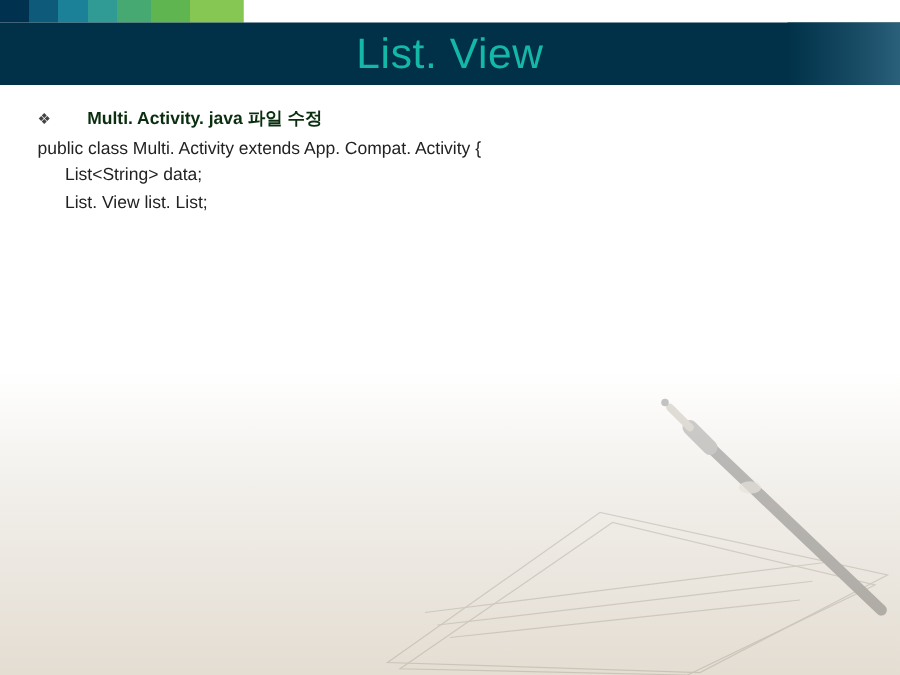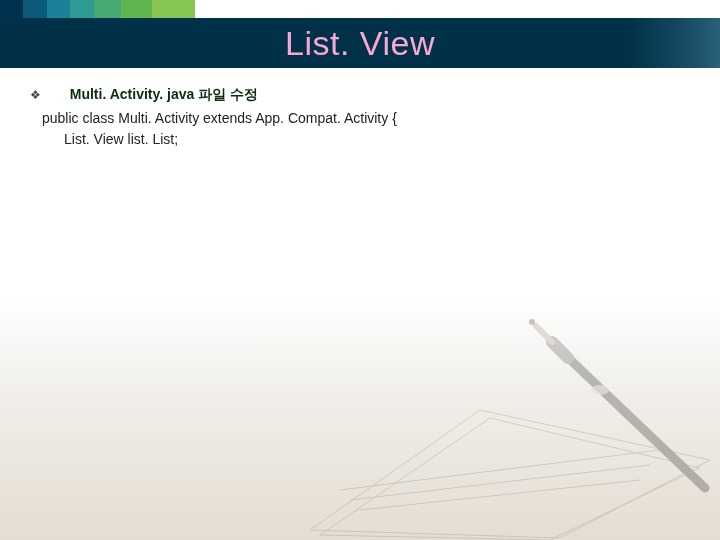--- a/index.html
+++ b/index.html
@@ -53,21 +53,21 @@
   .title-bar::after {
     content: "";
     position: absolute;
     right: 0;
     top: 0;
     width: 90px;
     height: 100%;
     background: linear-gradient(to right, #003149 0%, #174a63 60%, #2a607a 100%);
   }
   .slide-title {
-    color: #f9a8d4;
+    color: #14b8a6;
     font-size: 34px;
     font-weight: 400;
     letter-spacing: 0.5px;
     z-index: 1;
   }
   .content {
     position: absolute;
     top: 84px;
     left: 30px;
     right: 30px;
@@ -89,21 +89,20 @@
   .bullet-text {
     color: #0a2e0f;
     font-weight: 700;
     font-size: 14px;
     padding-left: 17px;
   }
   .code-line {
     color: #222;
     font-size: 14px;
     font-weight: 400;
-    margin-left: 12px;
   }
   .indent-1 { padding-left: 22px; }
   .bg-deco {
     position: absolute;
     right: 0;
     bottom: 0;
     width: 420px;
     height: 250px;
     opacity: 0.28;
     pointer-events: none;
@@ -120,20 +119,21 @@
       <div class="slide-title">List. View</div>
     </div>
   </div>
 
   <div class="content">
     <div class="bullet-row">
       <span class="bullet-icon">❖</span>
       <span class="bullet-text">Multi. Activity. java 파일 수정</span>
     </div>
     <div class="code-line">public class Multi. Activity extends App. Compat. Activity {</div>
+    <div class="code-line indent-1">List&lt;String&gt; data;</div>
     <div class="code-line indent-1">List. View list. List;</div>
   </div>
 
   <svg class="bg-deco" viewBox="0 0 420 250">
     <g fill="none" stroke="#8a8377" stroke-width="1">
       <path d="M10 240 L180 120 L410 170 L260 248 Z"></path>
       <path d="M20 245 L190 128 L400 178 L250 250 Z"></path>
       <path d="M40 200 L360 160"></path>
       <path d="M50 210 L350 175"></path>
       <path d="M60 220 L340 190"></path>

